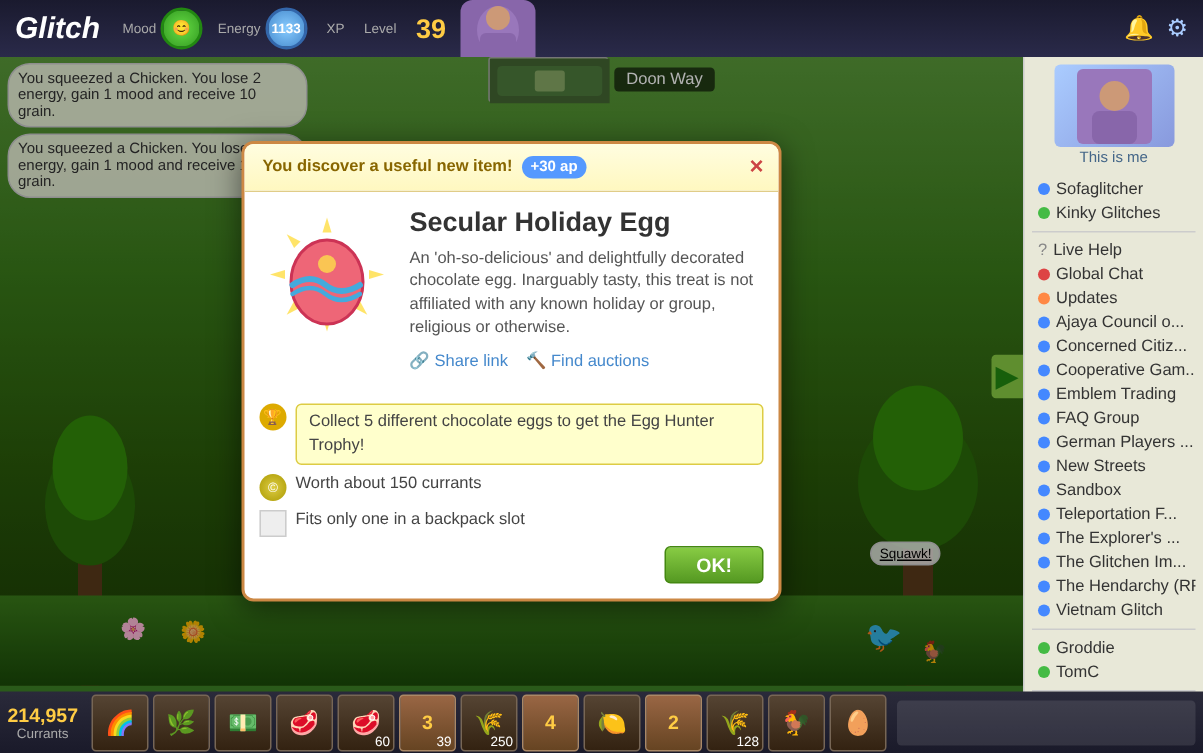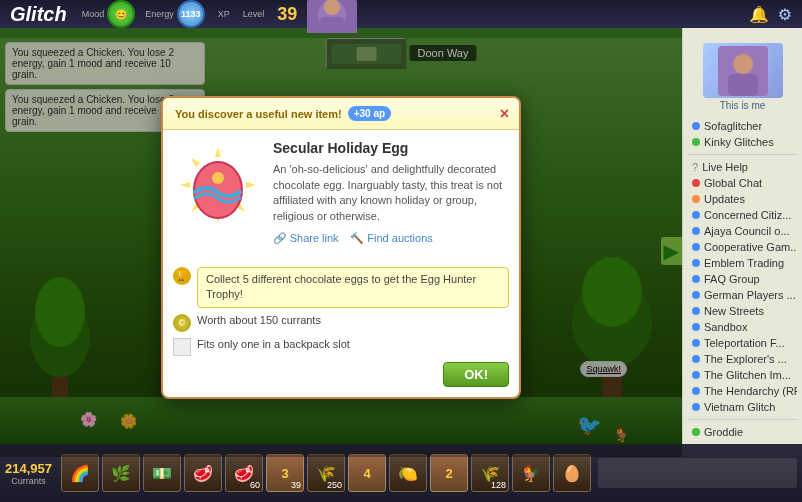--- a/index.html
+++ b/index.html
@@ -10,21 +10,21 @@
       font-family: Arial, sans-serif;
       font-size: 12px;
       background: #2a5a1a;
       position: relative;
     }
 
     
     #topbar {
       position: absolute;
       top: 0; left: 0; right: 0;
-      height: 28px;
+      height: 38px;
       background: linear-gradient(to bottom, #1a1a2e, #2a2a4a);
       display: flex;
       align-items: center;
       z-index: 100;
     }
 
     #logo {
       color: #fff;
       font-size: 20px;
       font-style: italic;
@@ -177,21 +177,21 @@
     #chat-log {
       position: absolute;
       top: 42px; left: 5px;
       width: 200px;
       z-index: 10;
     }
 
     .chat-message {
       background: rgba(255,255,240,0.85);
       border: 1px solid #ccc;
-      border-radius: 4px;
+      border-radius: 15px;
       padding: 4px 6px;
       margin-bottom: 4px;
       font-size: 10px;
       color: #333;
     }
 
     
     #modal-overlay {
       position: absolute;
       top: 38px; left: 0; right: 120px;
@@ -260,21 +260,21 @@
       width: 90px; height: 90px;
       flex-shrink: 0;
       position: relative;
     }
 
     #modal-text {
       flex: 1;
     }
 
     .item-name {
-      font-size: 14px;
+      font-size: 18px;
       font-weight: bold;
       color: #333;
       margin-bottom: 6px;
     }
 
     .item-desc {
       font-size: 11px;
       color: #555;
       line-height: 1.4;
       margin-bottom: 8px;
@@ -357,21 +357,21 @@
       cursor: pointer;
       display: flex;
       align-items: center;
       gap: 3px;
     }
 
     
     #bottombar {
       position: absolute;
       bottom: 0; left: 0; right: 0;
-      height: 58px;
+      height: 41px;
       background: linear-gradient(to bottom, #2a2a3a, #1a1a2a);
       display: flex;
       align-items: center;
       padding: 0 5px;
       gap: 3px;
       z-index: 100;
     }
 
     .currency-block {
       color: #fff;
@@ -660,25 +660,25 @@
     <div class="sidebar-item">
       <div class="sidebar-dot dot-red"></div>
       <span>Global Chat</span>
     </div>
     <div class="sidebar-item">
       <div class="sidebar-dot dot-orange"></div>
       <span>Updates</span>
     </div>
     <div class="sidebar-item">
       <div class="sidebar-dot dot-blue"></div>
+      <span>Ajaya Council o...</span>
+    </div>
+    <div class="sidebar-item">
+      <div class="sidebar-dot dot-blue"></div>
       <span>Concerned Citiz...</span>
-    </div>
-    <div class="sidebar-item">
-      <div class="sidebar-dot dot-blue"></div>
-      <span>Ajaya Council o...</span>
     </div>
     <div class="sidebar-item">
       <div class="sidebar-dot dot-blue"></div>
       <span>Cooperative Gam...</span>
     </div>
     <div class="sidebar-item">
       <div class="sidebar-dot dot-blue"></div>
       <span>Emblem Trading</span>
     </div>
     <div class="sidebar-item">

